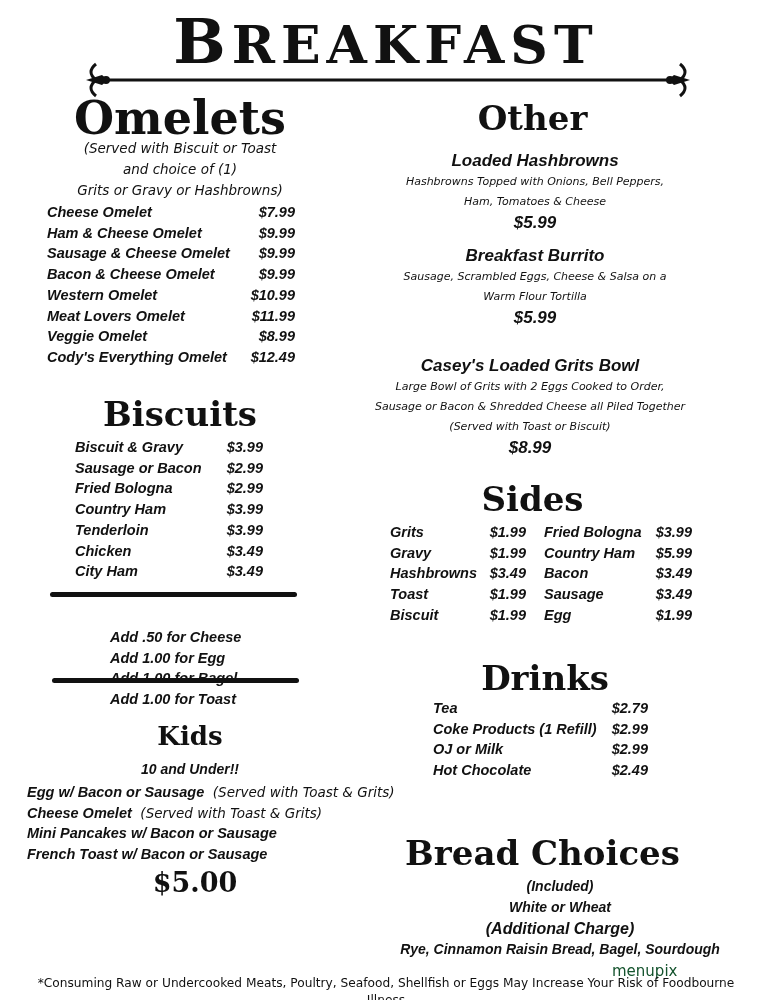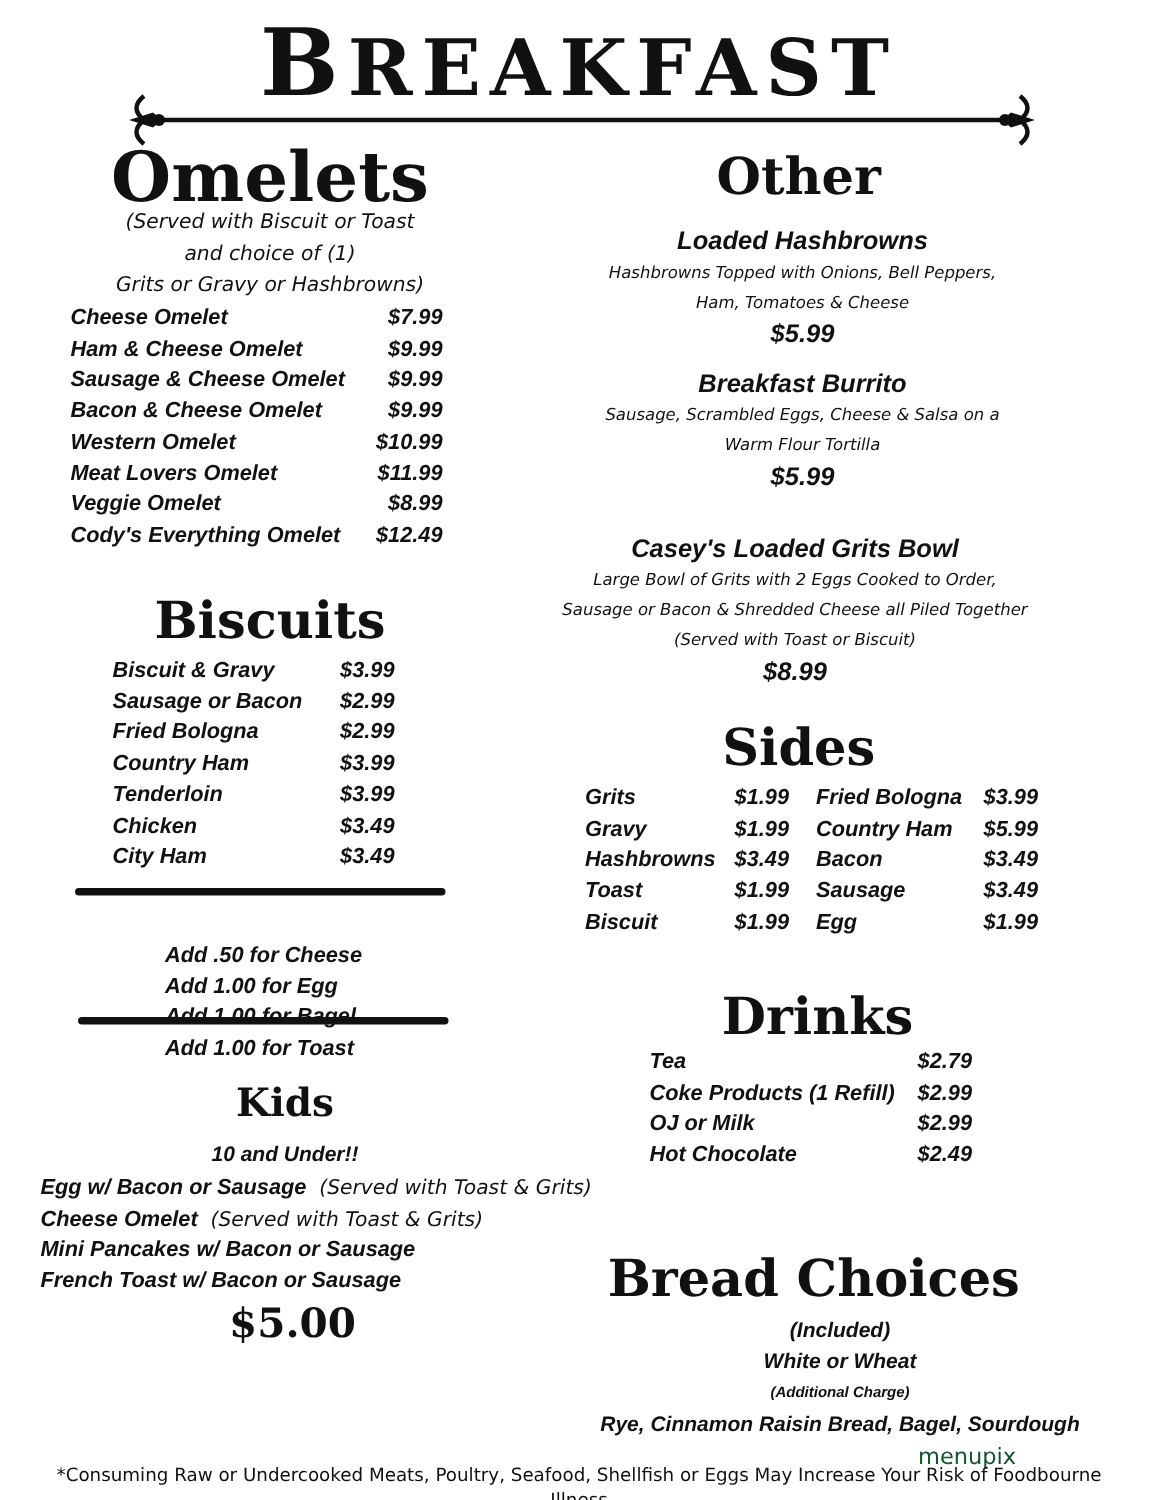--- a/index.html
+++ b/index.html
@@ -220,21 +220,21 @@
   <div class="row">
       <span>French Toast w/ Bacon or Sausage</span>
     </div>
 </div>
 <div class="abs head" style="left:100px;width:190px;top:866px;font-size:27px;line-height:34px;">$5.00</div>
 
 <div class="abs head" style="left:400px;width:285px;top:832px;font-size:34px;line-height:42px;white-space:nowrap;">Bread Choices</div>
 <div class="abs" style="left:360px;width:400px;top:876px;text-align:center;">
   <div class="bold-it" style="font-size:14px;line-height:21px;text-align:center;">(Included)</div>
   <div class="bold-it" style="font-size:14px;line-height:21px;">White or Wheat</div>
-  <div class="bold-it" style="font-size:10px;line-height:21px;">(Additional Charge)</div>
+  <div class="bold-it" style="font-size:16px;line-height:21px;">(Additional Charge)</div>
   <div class="bold-it" style="font-size:14px;line-height:21px;">Rye, Cinnamon Raisin Bread, Bagel, Sourdough</div>
 </div>
 
 <div class="abs watermark" style="left:612px;top:962px;">menupix</div>
 
 <div class="abs" style="left:0;width:772px;top:975px;text-align:center;font-family:'DejaVu Sans',sans-serif;font-size:12.2px;line-height:17px;">
   <div>*Consuming Raw or Undercooked Meats, Poultry, Seafood, Shellfish or Eggs  May Increase Your Risk of Foodbourne</div>
   <div>Illness</div>
 </div>
 

